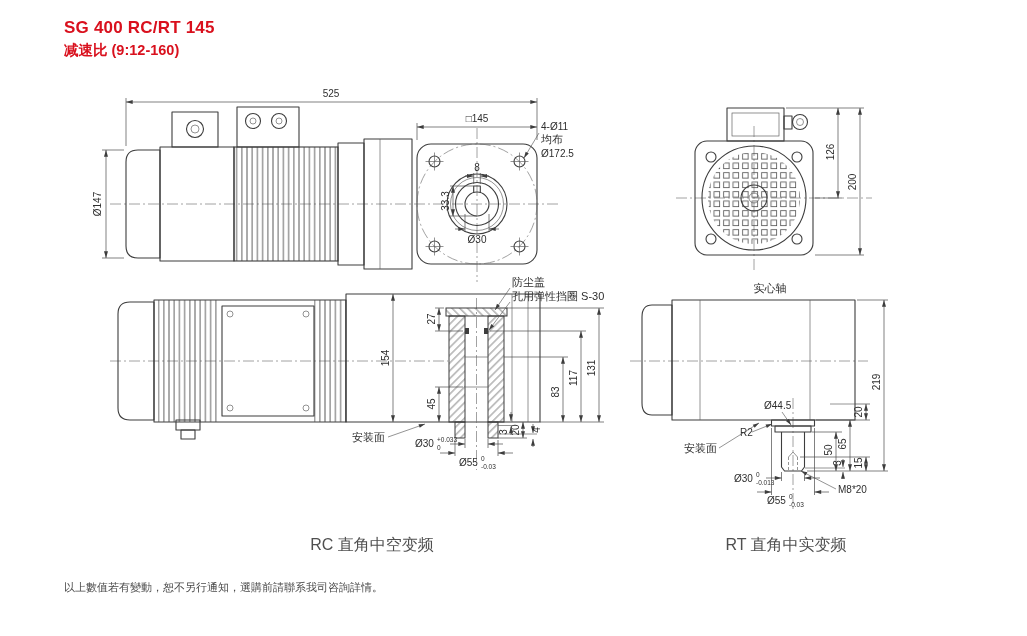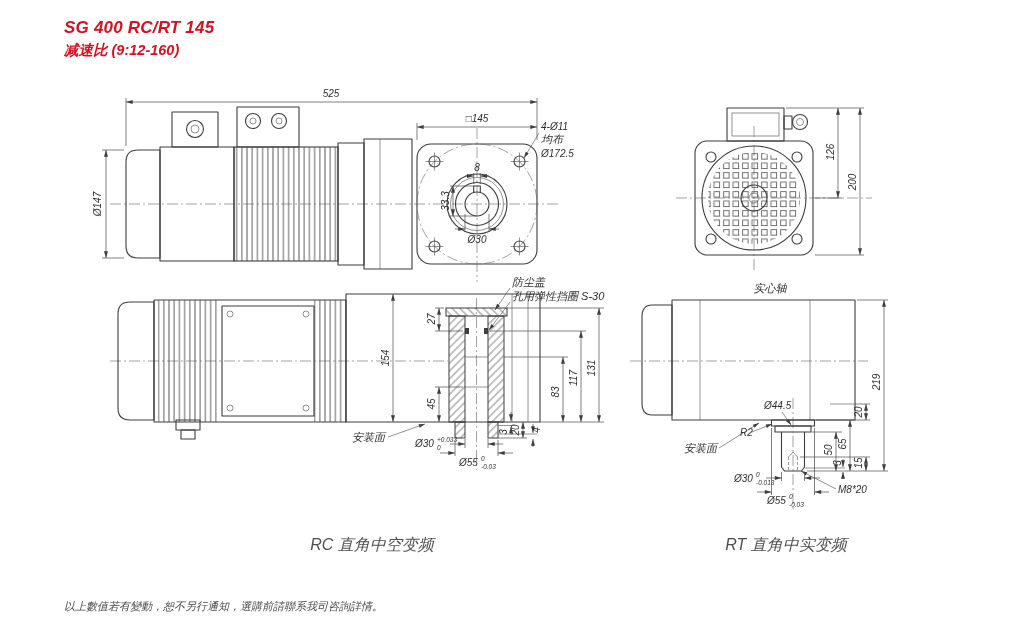--- a/index.html
+++ b/index.html
@@ -1,22 +1,22 @@
 <!DOCTYPE html>
 <html><head>
 <meta charset="utf-8">
 <style>
   * { margin:0; padding:0; box-sizing:border-box; }
   html,body { background:#ffffff; }
   body { width:1027px; height:636px; overflow:hidden; font-family:"Liberation Sans",sans-serif; }
-  .page { position:relative; width:1027px; height:636px; background:#ffffff;font-style:italic; }
+  .page { position:relative; width:1027px; height:636px; background:#ffffff; }
   .title-block { position:absolute; left:64px; top:18px; font-weight:bold; color:#d9101d; }
   .t1 { font-size:17px; letter-spacing:.2px; }
   .t2 { font-size:14.5px; margin-top:3px; }
-  .footer-note { position:absolute; left:64px; top:599px; font-size:11px; color:#4a4a4a; }
+  .footer-note { position:absolute; left:64px; top:580px; font-size:11px; color:#4a4a4a; }
   svg.drawing { position:absolute; left:0; top:0; }
   .ln   { fill:none; stroke:#3d3d3d; stroke-width:1.1; stroke-linejoin:round; }
   .thin { fill:none; stroke:#5a5a5a; stroke-width:.65; }
   .dim  { fill:none; stroke:#4a4a4a; stroke-width:.7; }
   .cl   { fill:none; stroke:#6f6f6f; stroke-width:.65; stroke-dasharray:11 3 2 3; }
   .dt  { font-size:10px; fill:#2e2e2e; }
   .tol { font-size:6.5px; fill:#2e2e2e; }
   .zh  { font-size:11px; fill:#2e2e2e; }
   .cap { font-size:16px; fill:#4f4f4f; }
 </style>

